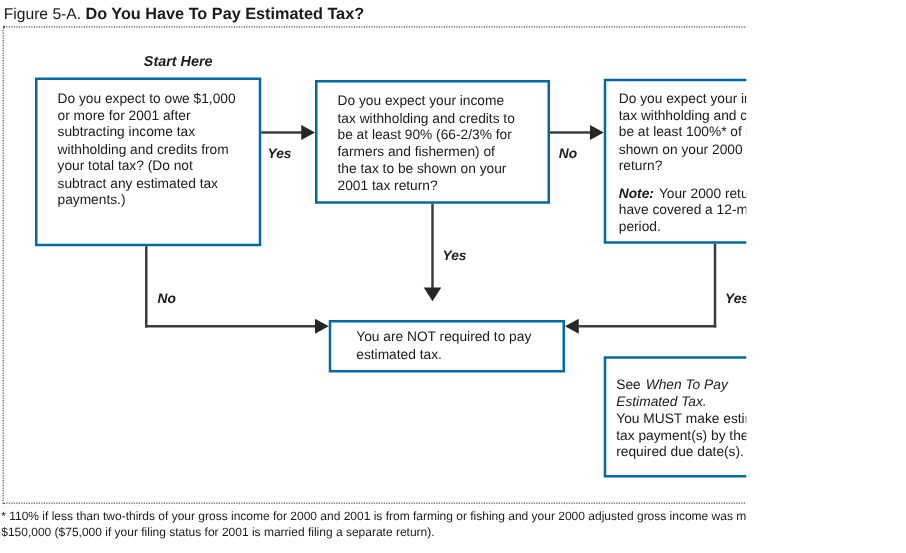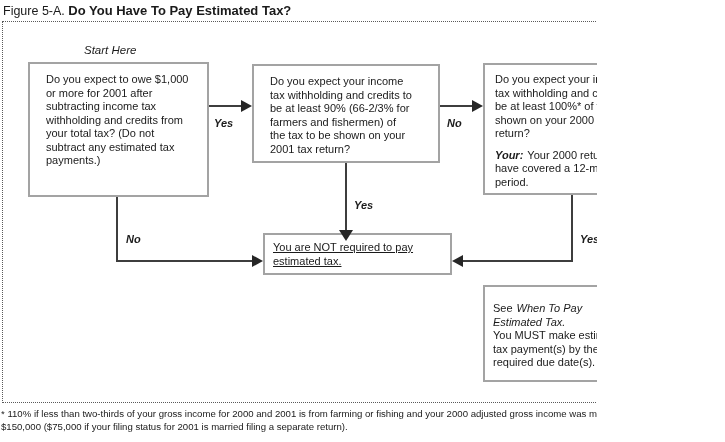--- a/index.html
+++ b/index.html
@@ -3,33 +3,33 @@
 <meta charset="utf-8">
 <style>
   html,body{margin:0;padding:0;background:#ffffff;}
   .stage{
     position:relative;width:597px;height:442px;background:#fff;
     font-family:"Liberation Sans",sans-serif;color:#1a1a1a;overflow:hidden;
   }
   .title{position:absolute;left:3px;top:3px;font-size:12.5px;white-space:pre;}
   .title .b{font-weight:bold;font-size:13px;}
   .frame{position:absolute;left:2px;top:21px;width:718px;height:382px;border:1px dotted #5a5a5a;box-sizing:border-box;}
-  .start{position:absolute;left:84px;top:44px;width:100px;text-align:left;
-         font-weight:normal;font-style:italic;font-size:11.5px;}
-  .node{position:absolute;border:2px solid #a3a3a3;background:#fff;box-sizing:border-box;
+  .start{position:absolute;left:70px;top:44px;width:100px;text-align:right;
+         font-weight:bold;font-style:italic;font-size:11.5px;}
+  .node{position:absolute;border:2px solid #0369a1;background:#fff;box-sizing:border-box;
         font-size:11px;line-height:13.5px;}
   .pre{white-space:pre;margin:0;}
   .gap{margin-top:8px;}
   .bi{font-weight:bold;font-style:italic;margin-right:4px;}
   .sp{margin-right:4px;}
   .i{font-style:italic;}
   .q1{left:28px;top:62px;width:181px;height:135px;padding:9px 2px 0 16px;}
   .q2{left:252px;top:64px;width:188px;height:99px;padding:9px 2px 0 16px;}
   .q3{left:483px;top:63px;width:179px;height:132px;padding:8px 2px 0 10px;}
-  .mid{left:263px;top:233px;width:189px;height:42px;padding:6px 2px 0 8px;text-decoration:underline;}
+  .mid{left:263px;top:256px;width:189px;height:42px;padding:6px 2px 0 20px;}
   .must{left:483px;top:285px;width:180px;height:97px;padding:7px 2px 0 8px;}
   .lbl{position:absolute;font-weight:bold;font-style:italic;font-size:11px;color:#1c1c1c;margin-top:32px;}
   .hline{position:absolute;height:2px;background:#3d3d3d;}
   .vline{position:absolute;width:2px;background:#3d3d3d;}
   .arr{position:absolute;width:0;height:0;}
   .arr-r{border-top:6px solid transparent;border-bottom:6px solid transparent;border-left:11px solid #262626;}
   .arr-l{border-top:6px solid transparent;border-bottom:6px solid transparent;border-right:11px solid #262626;}
   .arr-d{border-left:7px solid transparent;border-right:7px solid transparent;border-top:11px solid #262626;}
   .footnote{position:absolute;left:1px;top:408px;font-size:9.6px;line-height:12.5px;white-space:pre;color:#1a1a1a;}
 </style>
@@ -62,21 +62,21 @@
 the tax to be shown on your
 2001 tax return?</p>
     </div>
 
   <div class="node q3">
       <p class="pre">Do you expect your income
 tax withholding and credits to
 be at least 100%* of the tax
 shown on your 2000 tax
 return?</p>
-      <p class="pre gap"><span class="bi">Your:</span><span>Your 2000 return must
+      <p class="pre gap"><span class="bi">Note:</span><span>Your 2000 return must
 have covered a 12-month
 period.</span></p>
     </div>
 
   <div class="node mid">
       <p class="pre">You are NOT required to pay
 estimated tax.</p>
     </div>
 
   <div class="node must">

